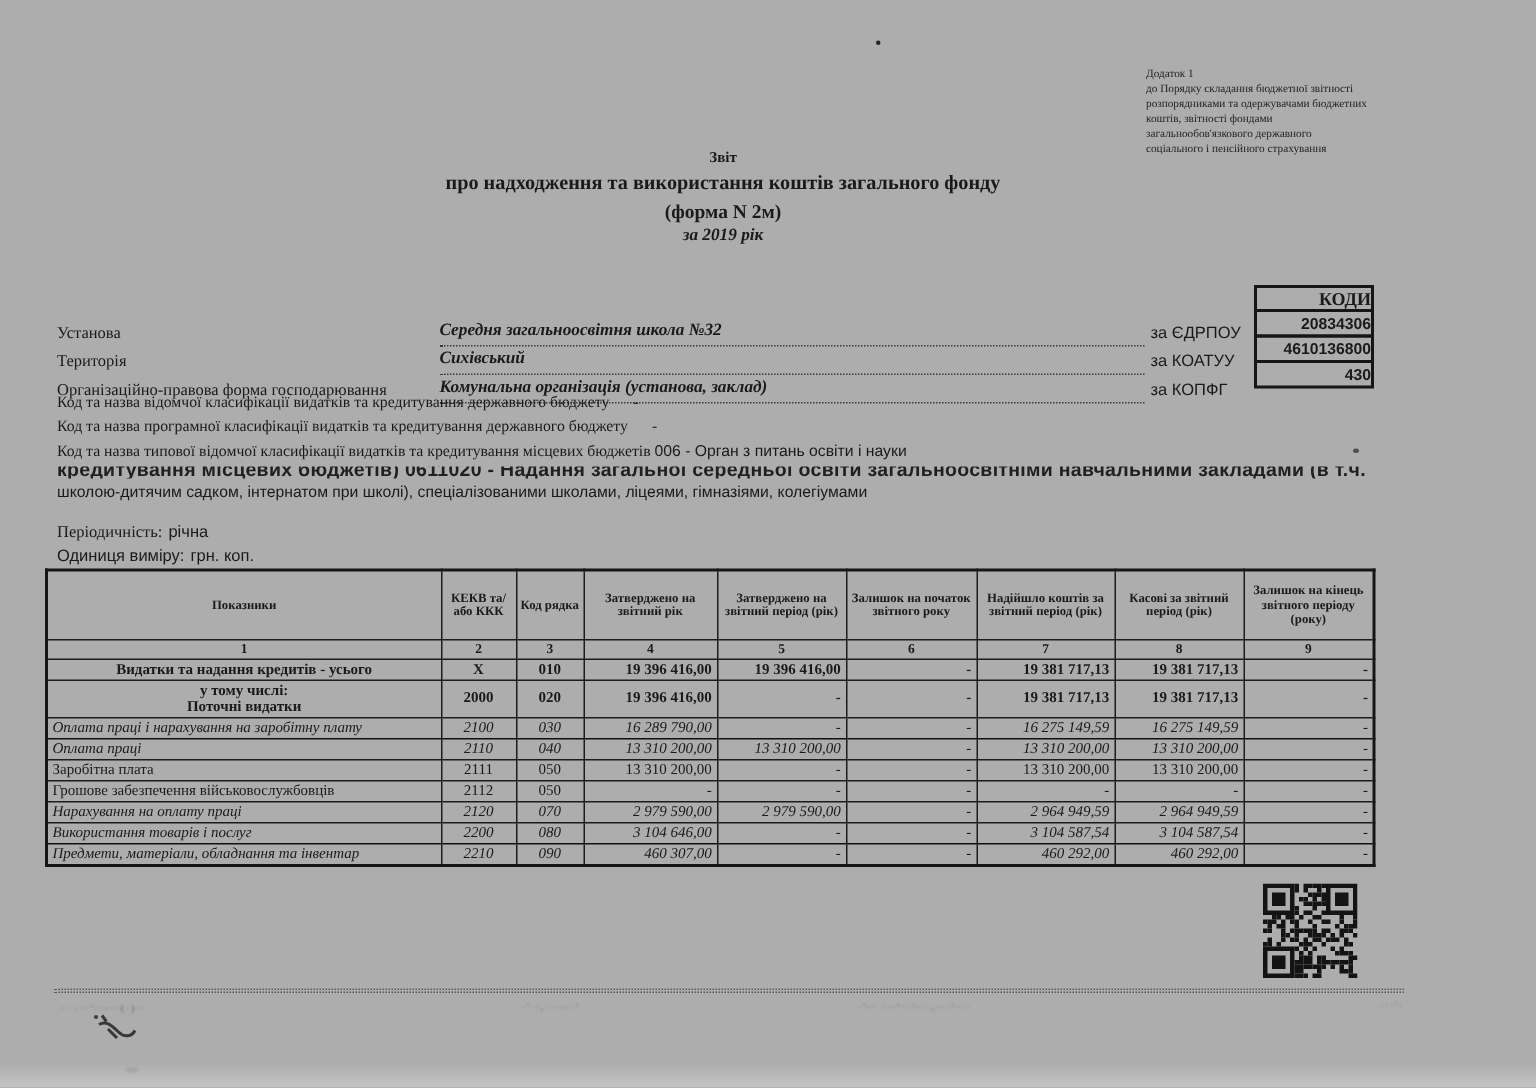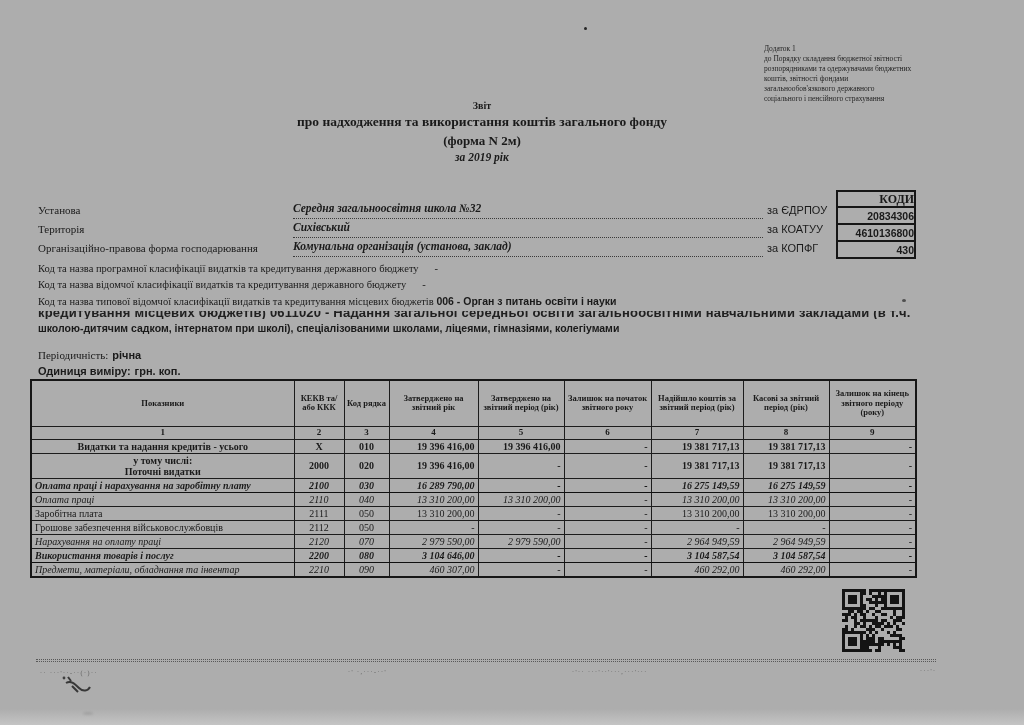--- a/index.html
+++ b/index.html
@@ -13,38 +13,38 @@
   .appendix{position:absolute;left:764px;top:44px;width:252px;font-size:7.5px;line-height:10px;color:#242424;}
 
   
   .title{position:absolute;left:0;top:100px;width:964px;text-align:center;}
   .t1{font-size:10px;font-weight:bold;}
   .t2{font-size:13.5px;font-weight:bold;margin-top:3px;}
   .t3{font-size:13px;font-weight:bold;margin-top:3px;}
   .t4{font-size:11.5px;font-weight:bold;font-style:italic;margin-top:2px;}
 
   
-  .form{position:absolute;left:38px;top:202px;width:880px;}
+  .form{position:absolute;left:38px;top:214px;width:880px;}
   .form-row{position:relative;height:19px;}
   .f-label{position:absolute;left:0;top:2px;font-size:11px;white-space:nowrap;}
   .f-value{position:absolute;left:255px;top:0;width:470px;height:17px;font-size:11.5px;
     font-weight:bold;font-style:italic;border-bottom:1px dotted #3a3a3a;white-space:nowrap;}
   .f-code-label{position:absolute;left:729px;top:2px;font-family:Liberation Sans, sans-serif;font-size:11px;white-space:nowrap;}
 
   
   .codes{position:absolute;left:836px;top:190px;width:80px;}
   .codes .cell{border:2px solid #161616;height:19px;text-align:right;margin-top:-2px;overflow:hidden;}
   .codes .head{font-weight:bold;font-size:12px;line-height:15px;height:18px;margin-top:0;}
   .codes .val{font-family:"Liberation Sans",sans-serif;font-weight:bold;font-size:10.5px;line-height:16px;}
 
   
   .classif{position:absolute;left:38px;top:263px;width:920px;font-size:10.5px;}
   .cl-line{height:16px;white-space:nowrap;}
   .cl-dash{margin-left:16px;}
-  .bsans{font-family:"Liberation Sans",sans-serif;font-weight:bold;}
+  .bsans{font-family:"Liberation Sans",sans-serif;font-weight:normal;}
   .clip-line{height:8px;overflow:hidden;}
   .clip-line span{display:block;margin-top:-6px;font-family:"Liberation Sans",sans-serif;
     font-weight:bold;font-size:13px;white-space:nowrap;letter-spacing:.2px;color:#202020;}
   .cl-last{margin-top:3px;font-size:10.5px;white-space:nowrap;}
 
   
   .meta{position:absolute;left:38px;top:345px;}
   .meta-line{height:16px;}
   .meta .serif{font-size:11px;}
   .meta .bsans{font-size:11px;margin-left:4px;}
@@ -53,21 +53,21 @@
   .report{position:absolute;left:30px;top:379px;border-collapse:collapse;table-layout:fixed;border:2px solid #161616;}
   .report th,.report td{border:1px solid #1c1c1c;overflow:hidden;}
   .report th{font-size:8.5px;line-height:9.5px;font-weight:bold;text-align:center;vertical-align:middle;padding:2px 1px;height:46px;}
   .report .numrow td{font-size:9px;font-weight:bold;text-align:center;height:13px;line-height:11px;}
   .report tbody td{font-size:10px;line-height:11px;padding:1px 3px;height:13px;vertical-align:middle;}
   .c-label{text-align:left;white-space:pre-line;}
   .c-label.center{text-align:center;}
   .c-mid{text-align:center;}
   .c-num{text-align:right;}
   tr.style-bold td{font-weight:bold;}
-  tr.style-bold-italic td{font-weight:bold;font-style:italic;}
+  tr.style-bold-italic td{font-weight:normal;font-style:italic;}
   tr.style-italic td{font-style:italic;}
   tr.emph td{border-top:1.5px solid #101010;border-bottom:1.5px solid #101010;}
 
   
   .qr{position:absolute;left:842px;top:589px;width:64px;height:64px;}
 
   
   .dotline{position:absolute;left:36px;top:659px;width:900px;height:3px;
     border-top:1px dotted #4a4a4a;border-bottom:1px dotted #4a4a4a;opacity:.85;}
   .frag{position:absolute;font-size:6px;color:#5a5a5a;filter:blur(.6px);letter-spacing:1.5px;}
@@ -118,22 +118,22 @@
   </div>
 
   <div class="codes">
     <div class="cell head">КОДИ</div>
     <div class="cell val">20834306</div>
     <div class="cell val">4610136800</div>
     <div class="cell val">430</div>
   </div>
 
   <div class="classif">
+    <div class="cl-line"><span>Код та назва відомчої класифікації видатків та кредитування державного бюджету</span><span class="cl-dash">-</span></div>
     <div class="cl-line"><span>Код та назва програмної класифікації видатків та кредитування державного бюджету</span><span class="cl-dash">-</span></div>
-    <div class="cl-line"><span>Код та назва відомчої класифікації видатків та кредитування державного бюджету</span><span class="cl-dash">-</span></div>
     <div class="cl-line"><span>Код та назва типової відомчої класифікації видатків та кредитування місцевих бюджетів</span> <span class="bsans">006 - Орган з питань освіти і науки</span></div>
     <div class="clip-line">
         <span>кредитування місцевих бюджетів) 0611020 - Надання загальної середньої освіти загальноосвітніми навчальними закладами (в т.ч.</span>
       </div>
     <div class="cl-last bsans">школою-дитячим садком, інтернатом при школі), спеціалізованими школами, ліцеями, гімназіями, колегіумами</div>
   </div>
 
   <div class="meta">
     <div class="meta-line">
       <span class="serif">Періодичність:</span><span class="bsans">річна</span>

